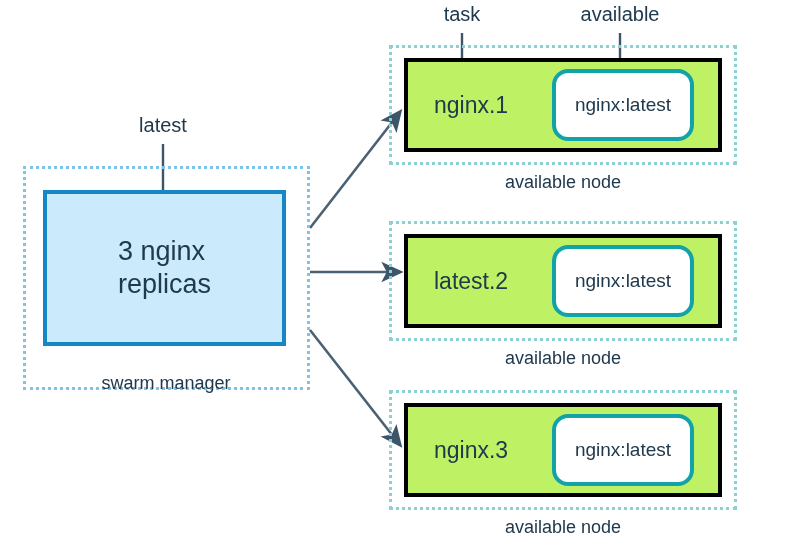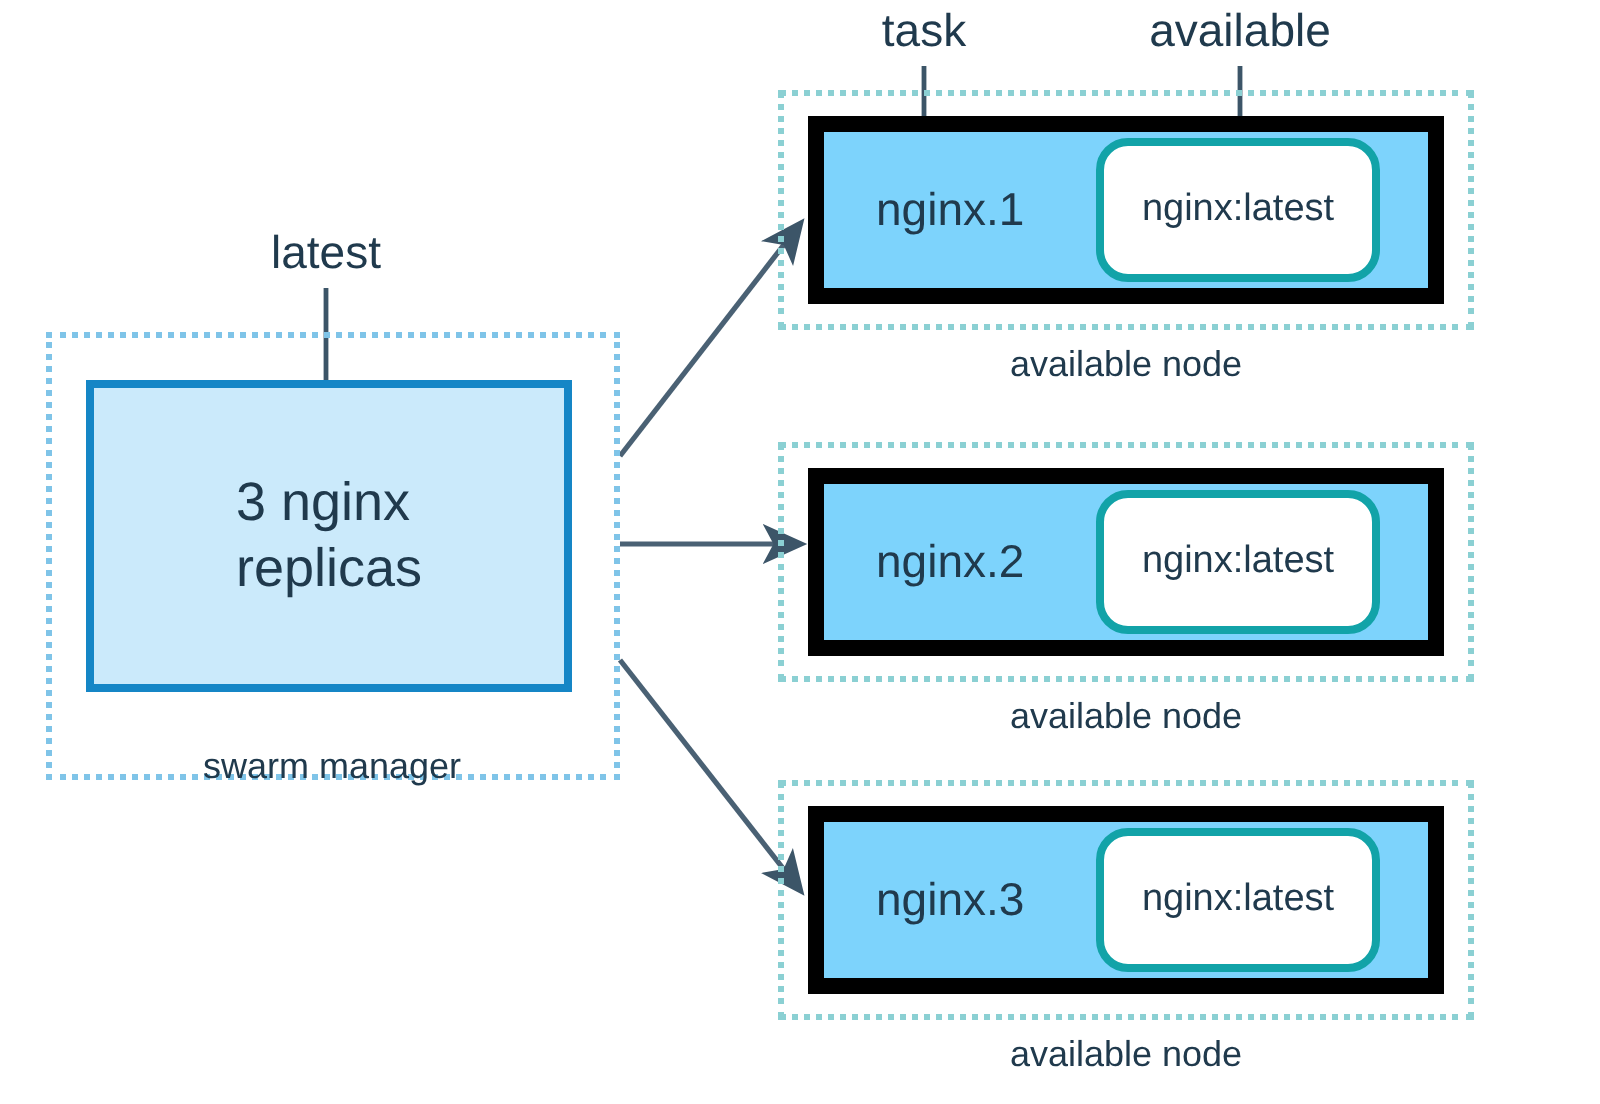--- a/index.html
+++ b/index.html
@@ -21,21 +21,21 @@
     top: 0;
     width: 800px;
     height: 552px;
     pointer-events: none;
   }
 
   
   .annot {
     position: absolute;
     color: #203A4D;
-    font-size: 23px;
+    font-size: 20px;
     line-height: 1;
     white-space: nowrap;
     transform: translateX(-50%);
   }
 
   
   .group-dotted {
     position: absolute;
     box-sizing: border-box;
     background: transparent;
@@ -85,22 +85,22 @@
     left: 389px;
     width: 348px;
     height: 120px;
   }
   .node-box {
     position: absolute;
     box-sizing: border-box;
     left: 404px;
     width: 318px;
     height: 94px;
-    background: #7dd3fc;
-    border: 8px solid #000000;
+    background: #bef264;
+    border: 4px solid #000000;
   }
   .task-label {
     position: absolute;
     left: 26px;
     top: 50%;
     transform: translateY(-50%);
     color: #203A4D;
     font-size: 23px;
     white-space: nowrap;
   }
@@ -190,21 +190,21 @@
   <div id="node-box-1" class="node-box">
     <div class="task-label">nginx.1</div>
     <div class="container-box">
       <div class="ctext">nginx:latest</div>
     </div>
   </div>
   <div id="node-cap-1" class="node-caption">available node</div>
 
   <div id="node-dotted-2" class="node-dotted"></div>
   <div id="node-box-2" class="node-box">
-    <div class="task-label">nginx.2</div>
+    <div class="task-label">latest.2</div>
     <div class="container-box">
       <div class="ctext">nginx:latest</div>
     </div>
   </div>
   <div id="node-cap-2" class="node-caption">available node</div>
 
   <div id="node-dotted-3" class="node-dotted"></div>
   <div id="node-box-3" class="node-box">
     <div class="task-label">nginx.3</div>
     <div class="container-box">

